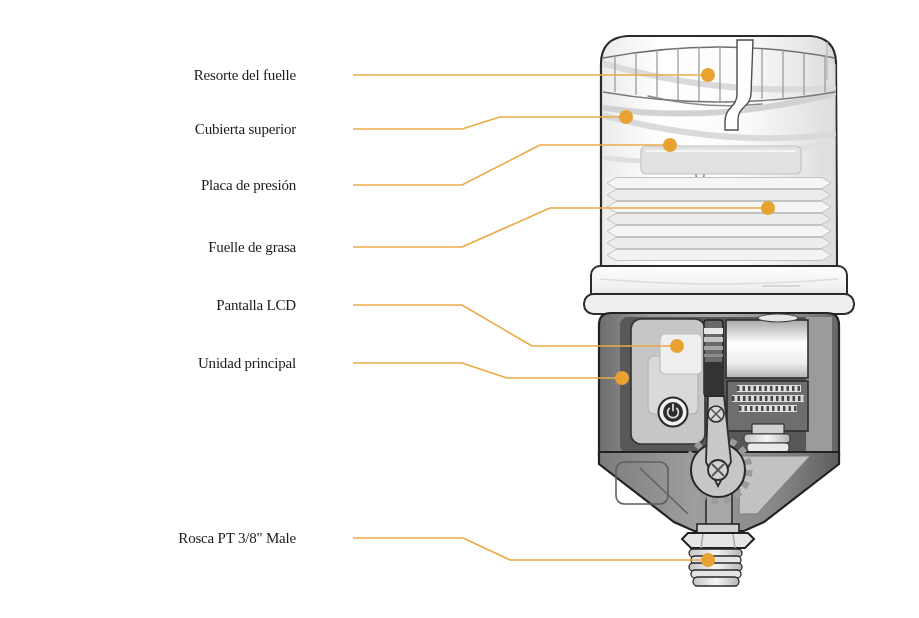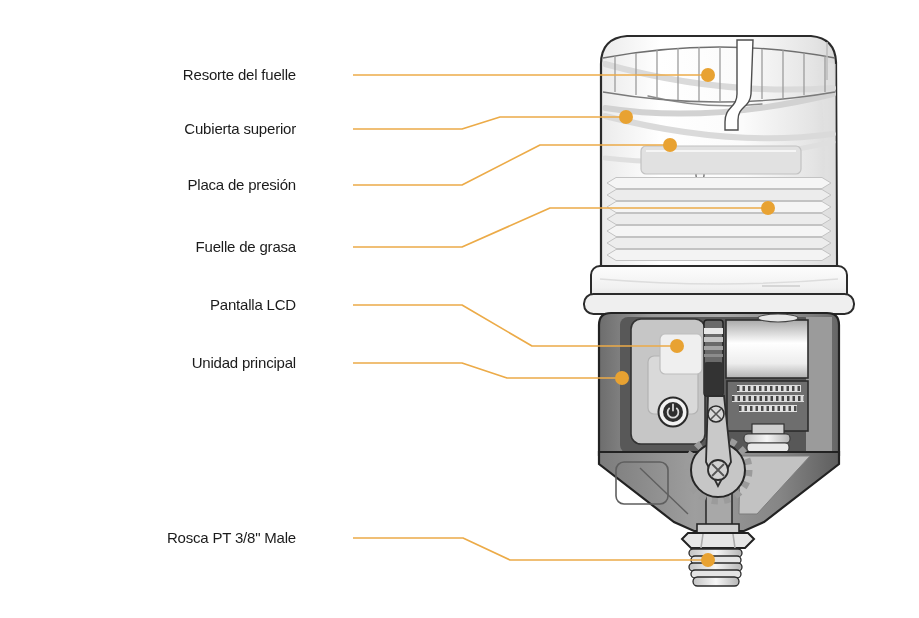--- a/index.html
+++ b/index.html
@@ -1,18 +1,18 @@
 <!DOCTYPE html>
 <html><head>
 <meta charset="utf-8">
 <style>
   html,body{margin:0;padding:0;background:#ffffff;}
   .stage{
     position:relative;width:919px;height:618px;background:#ffffff;overflow:hidden;
-    font-family:Liberation Sans, sans-serif;
+    font-family:Liberation Serif, serif;
   }
   .stage svg{position:absolute;left:0;top:0;}
   .part-label{
     position:absolute;right:623px;width:300px;height:18px;line-height:18px;
     text-align:right;font-size:15px;letter-spacing:-0.2px;color:#1b1b1b;
     white-space:nowrap;
   }
 </style>
 </head>
 <body>

